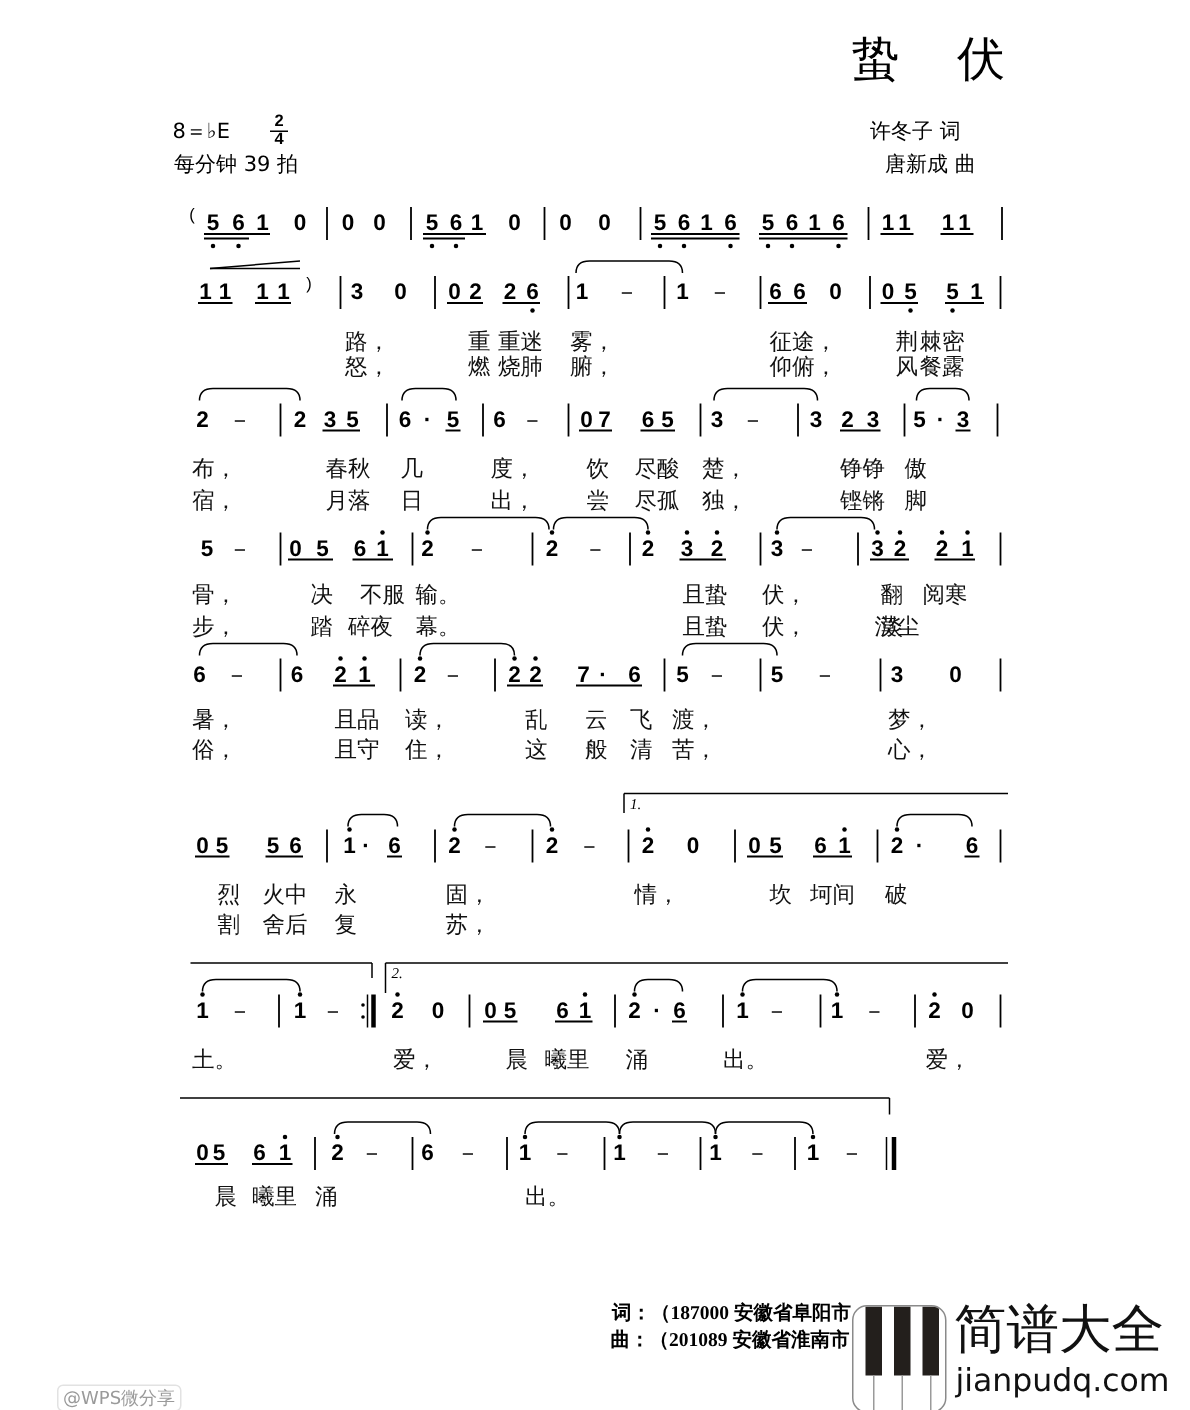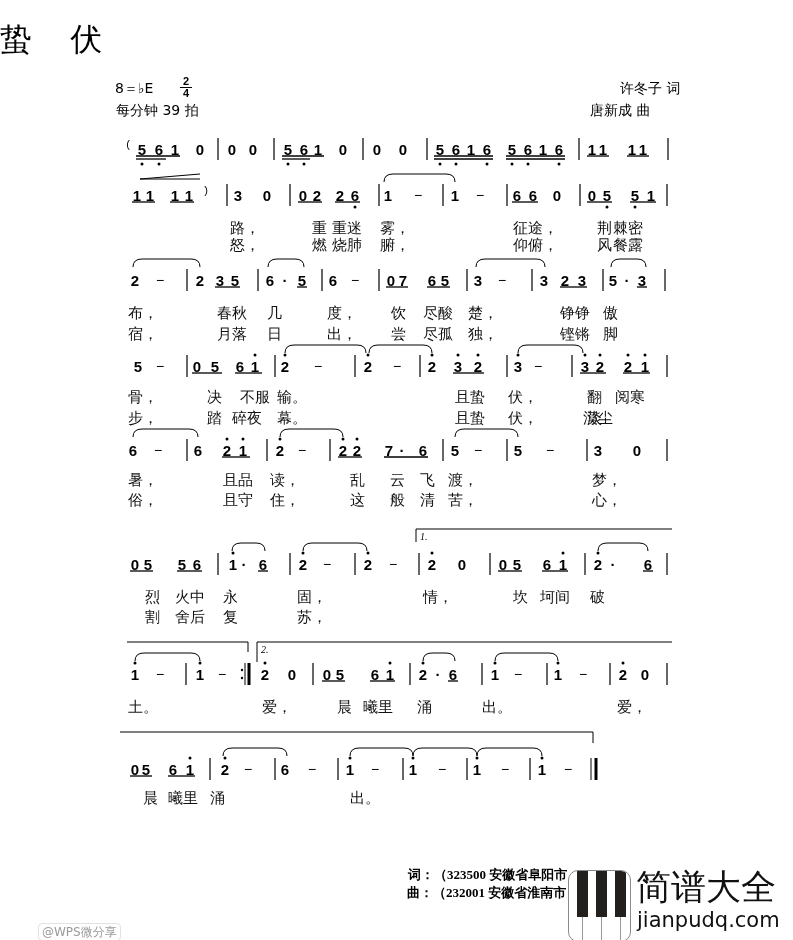--- a/index.html
+++ b/index.html
@@ -1,27 +1,27 @@
 <!DOCTYPE html>
 <html><head>
 <meta charset="utf-8">
 <style>
   html, body { margin: 0; padding: 0; background: #ffffff; }
   #page { position: relative; width: 793px; height: 940px; overflow: hidden; background: #fff; color: #000;
           font-family: "DejaVu Sans", sans-serif; }
   .abs { position: absolute; white-space: nowrap; }
-  #title { left: 0; width: 673px; top: 20px; text-align: left; font-size: 32px; letter-spacing: 14px; line-height: 38px; }
+  #title { left: 0; width: 673px; top: 20px; text-align: right; font-size: 32px; letter-spacing: 14px; line-height: 38px; padding-left: 11px; }
   .hdr { font-size: 14px; line-height: 16px; }
   #key { left: 115px; top: 80px; }
   #timesig { left: 180px; top: 76px; width: 12px; text-align: center; font-family: "Liberation Sans", sans-serif;
              font-size: 11px; line-height: 11px; font-weight: bold; }
   #timesig .num { display: block; border-bottom: 1px solid #000; }
   #timesig .den { display: block; }
   #tempo { left: 116px; top: 102px; }
-  #lyricist { left: 620px; top: 80px; }
+  #lyricist { left: 580px; top: 80px; }
   #composer { left: 590px; top: 102px; }
   #score-lines { position: absolute; left: 0; top: 0; width: 793px; height: 940px; pointer-events: none; }
   .note { position: absolute; transform: translate(-50%, -50%); font-family: "Liberation Sans", sans-serif;
           font-size: 15px; font-weight: bold; line-height: 1; }
   .note.dash { font-weight: normal; font-size: 14px; }
   .note.aug { font-size: 15px; }
   .note.paren { font-size: 11px; font-weight: normal; }
   .odot { position: absolute; width: 3px; height: 3px; background: #000; border-radius: 50%; transform: translate(-50%, -50%); }
   .lyric { position: absolute; transform: translateY(-50%); font-size: 15px; line-height: 1; color: #111; white-space: nowrap; }
   .volta-label { position: absolute; font-family: "Liberation Serif", serif; font-style: italic; font-size: 10px; line-height: 1; }
@@ -499,22 +499,22 @@
         <span class="note" style="left: 542px; top: 769px;">1</span>
         <span class="odot" style="left: 542px; top: 758px;"></span>
         <span class="note dash" style="left: 568px; top: 769px;">−</span>
         <span class="lyric" style="left: 143px; top: 798px;">晨</span>
         <span class="lyric" style="left: 168px; top: 798px;">曦里</span>
         <span class="lyric" style="left: 210px; top: 798px;">涌</span>
         <span class="lyric" style="left: 350px; top: 798px;">出。</span>
       </div>
     </div>
 
-  <div id="credit1" class="abs credit">词：（323500  安徽省阜阳市</div>
-  <div id="credit2" class="abs credit">曲：（232001  安徽省淮南市</div>
+  <div id="credit1" class="abs credit">词：（187000  安徽省阜阳市</div>
+  <div id="credit2" class="abs credit">曲：（201089  安徽省淮南市</div>
 
   <div id="logo-icon">
     <div class="bkey" style="left:8px"></div>
     <div class="bkey" style="left:27px"></div>
     <div class="bkey" style="left:46px"></div>
     <div class="kdiv" style="left:13px"></div>
     <div class="kdiv" style="left:32px"></div>
     <div class="kdiv" style="left:51px"></div>
   </div>
   <div id="logo-name" class="abs">简谱大全</div>

